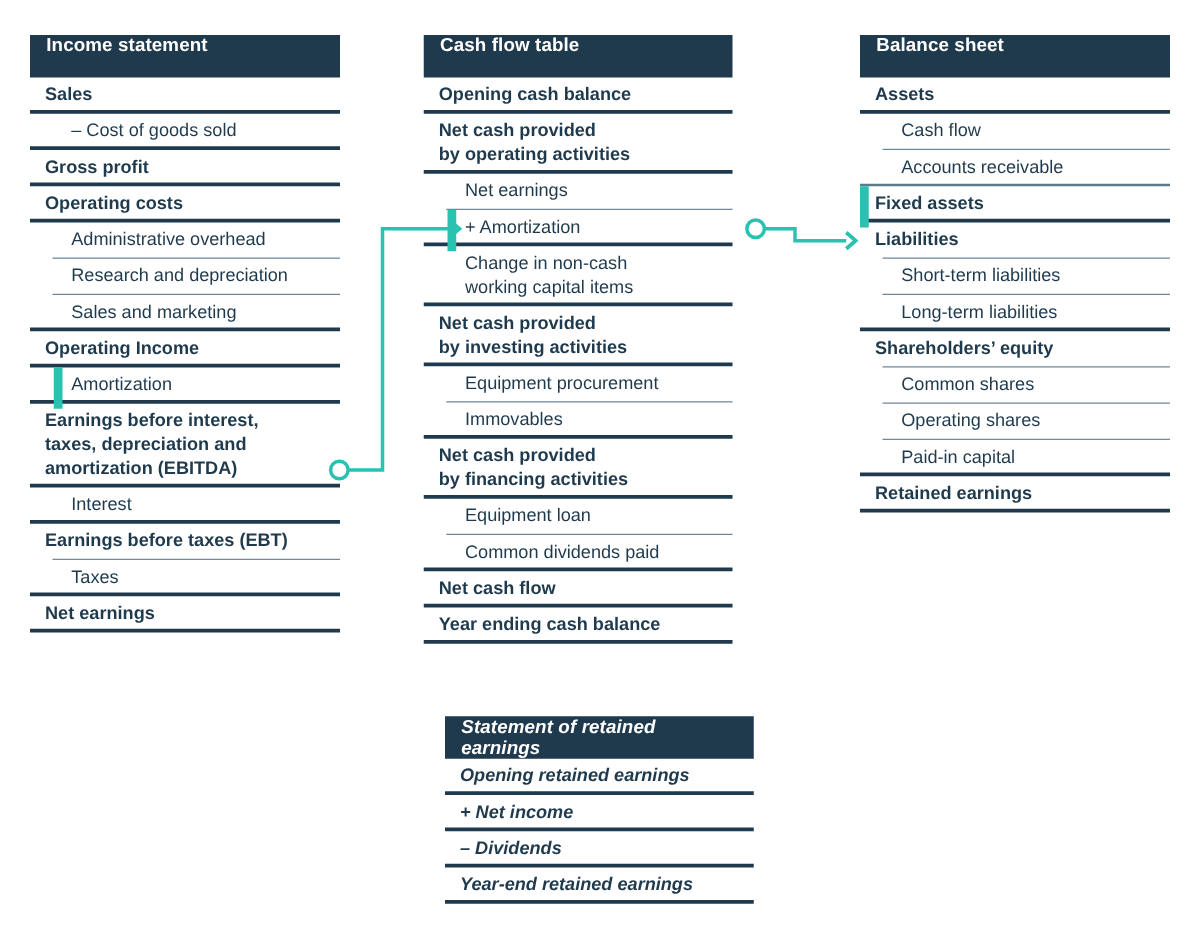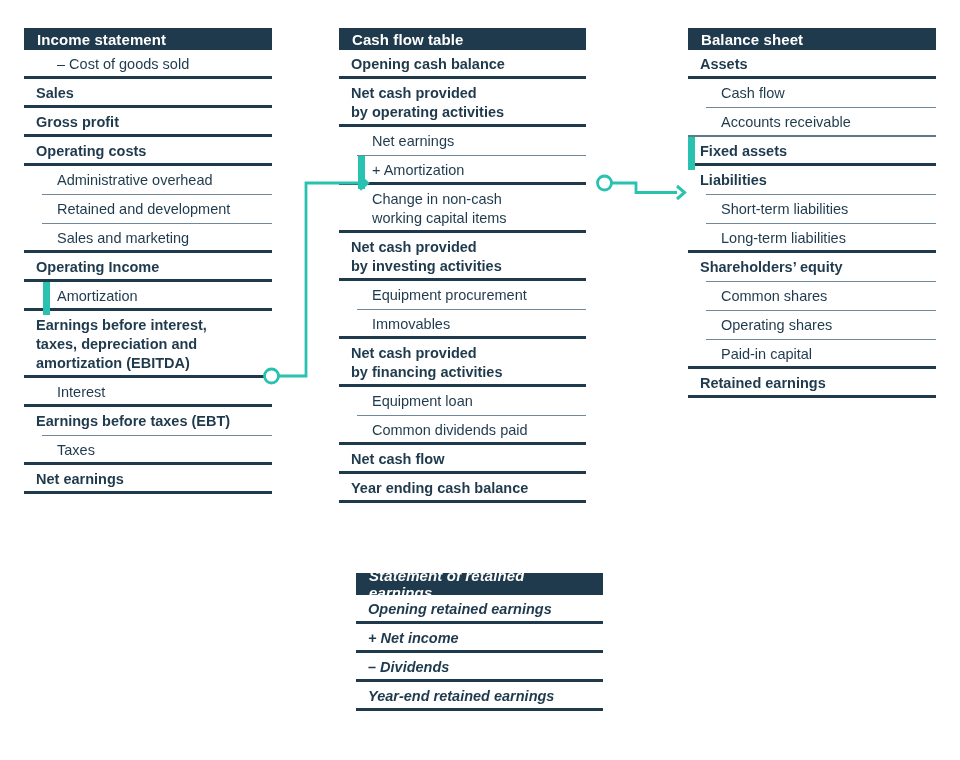--- a/index.html
+++ b/index.html
@@ -14,21 +14,21 @@
     position:relative;width:960px;height:760px;background:var(--bg);
     font-family:"Liberation Sans",sans-serif;color:var(--navy);
     overflow:hidden;
   }
   .fin-table{position:absolute;}
   .col-income{left:24px;top:28px;width:248px;}
   .col-cashflow{left:339px;top:28px;width:247px;}
   .col-balance{left:688px;top:28px;width:248px;}
   .col-retained{left:356px;top:573px;width:247px;font-style:italic;}
   .thead{
-    background:var(--navy);color:#fff;height:22px;display:flex;align-items:center;
+    background:var(--navy);color:#fff;height:34px;display:flex;align-items:flex-start;
     padding:0 13px;font-weight:700;font-size:15px;letter-spacing:.1px;
   }
   .row{
     position:relative;min-height:29px;display:flex;align-items:center;
     padding:5px 8px 5px 12px;box-sizing:border-box;font-size:14.5px;line-height:19px;
   }
   .row .label{white-space:pre-line;}
   .row.bold{font-weight:700;}
   .row.light{padding-left:33px;font-weight:400;}
   .row::after{content:"";position:absolute;bottom:0;right:0;}
@@ -46,37 +46,37 @@
 </head>
 <body>
 
 <div class="canvas">
 
   <section class="fin-table col-income">
     <div class="thead">
       <span>Income statement</span>
     </div>
     <div class="tbody">
+        <div class="row bold sep-thick">
+          <span class="label">Sales</span>
+        </div>
         <div class="row light sep-thick">
           <span class="label">– Cost of goods sold</span>
         </div>
         <div class="row bold sep-thick">
-          <span class="label">Sales</span>
-        </div>
-        <div class="row bold sep-thick">
           <span class="label">Gross profit</span>
         </div>
         <div class="row bold sep-thick">
           <span class="label">Operating costs</span>
         </div>
         <div class="row light sep-thin">
           <span class="label">Administrative overhead</span>
         </div>
         <div class="row light sep-thin">
-          <span class="label">Retained and development</span>
+          <span class="label">Research and depreciation</span>
         </div>
         <div class="row light sep-thick">
           <span class="label">Sales and marketing</span>
         </div>
         <div class="row bold sep-thick">
           <span class="label">Operating Income</span>
         </div>
         <div class="row light sep-thick highlight">
           <span class="accent-bar"></span>
           <span class="label">Amortization</span>

